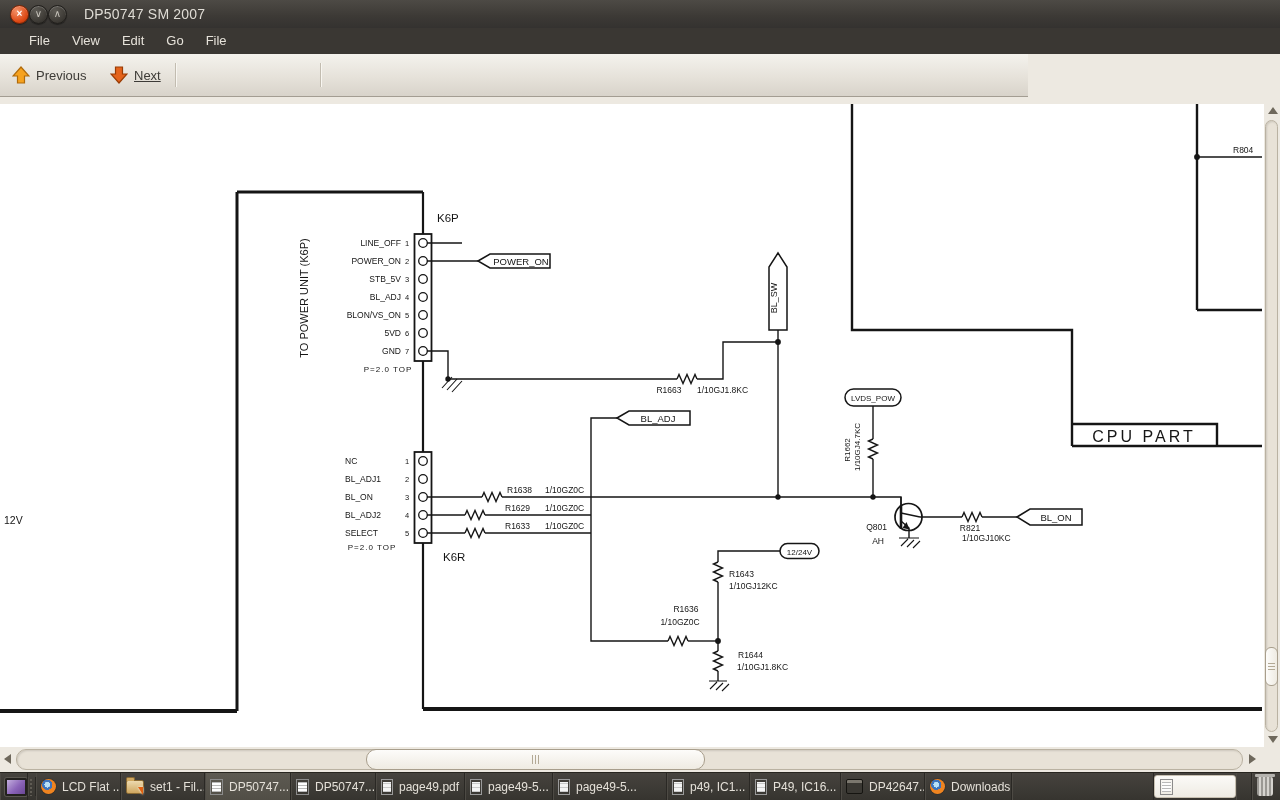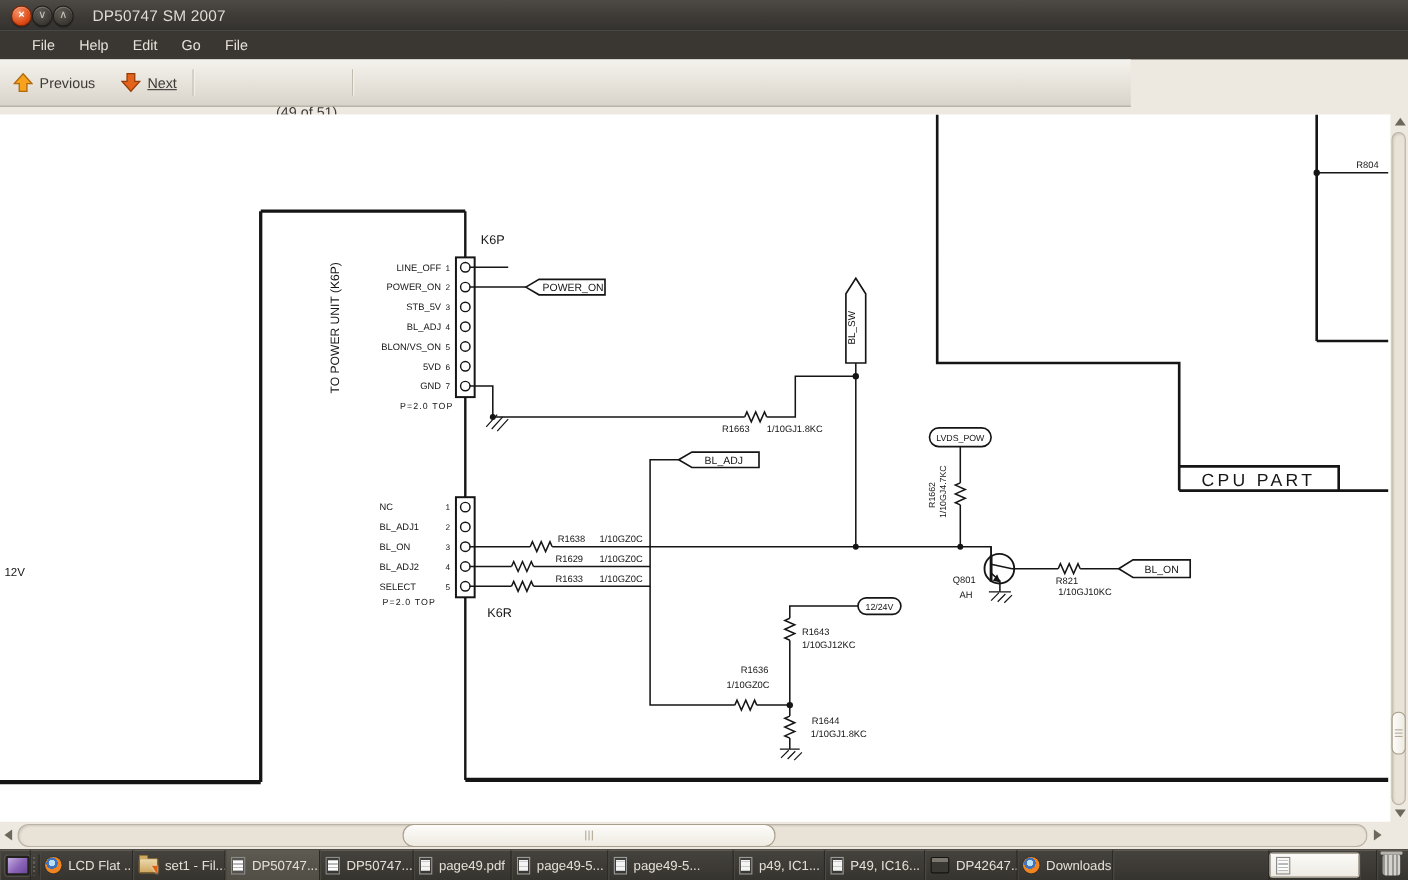--- a/index.html
+++ b/index.html
@@ -115,42 +115,41 @@
 
 <div class="titlebar">
   <div class="winbtn btn-close">×</div>
   <div class="winbtn btn-min">∨</div>
   <div class="winbtn btn-max">∧</div>
   <div class="wtitle">DP50747 SM 2007</div>
 </div>
 
 <div class="menubar">
   <span class="menuitem">File</span>
-  <span class="menuitem">Help</span>
+  <span class="menuitem">View</span>
   <span class="menuitem">Edit</span>
   <span class="menuitem">Go</span>
   <span class="menuitem">File</span>
 </div>
 
 <div class="toolbar">
   <div class="tbtn" style="left:12px;">
     <svg width="18" height="18" viewBox="0 0 18 18">
       <polygon points="9,1 17,10 12.5,10 12.5,17 5.5,17 5.5,10 1,10" fill="#f6a21f" stroke="#b06a0a" stroke-width="1.2"></polygon>
     </svg>
     <span>Previous</span>
   </div>
   <div class="tbtn" style="left:110px;text-decoration:underline;">
     <svg width="18" height="18" viewBox="0 0 18 18">
       <polygon points="9,17 1,8 5.5,8 5.5,1 12.5,1 12.5,8 17,8" fill="#e4631c" stroke="#993c05" stroke-width="1.2"></polygon>
     </svg>
     <span>Next</span>
   </div>
   <div class="tsep" style="left:175px;"></div>
   <input class="pageinput" value="49" style="">
-  <div class="pageof">(49 of 51)</div>
   <div class="tsep" style="left:320px;"></div>
   <div class="zoomcombo">
     <span class="zoomtext">150%</span>
     <span class="zoomdiv"></span>
     <span class="zoomarrow"></span>
   </div>
 </div>
 
 <div class="page">
 <svg width="1264" height="643" viewBox="0 104 1264 643">

